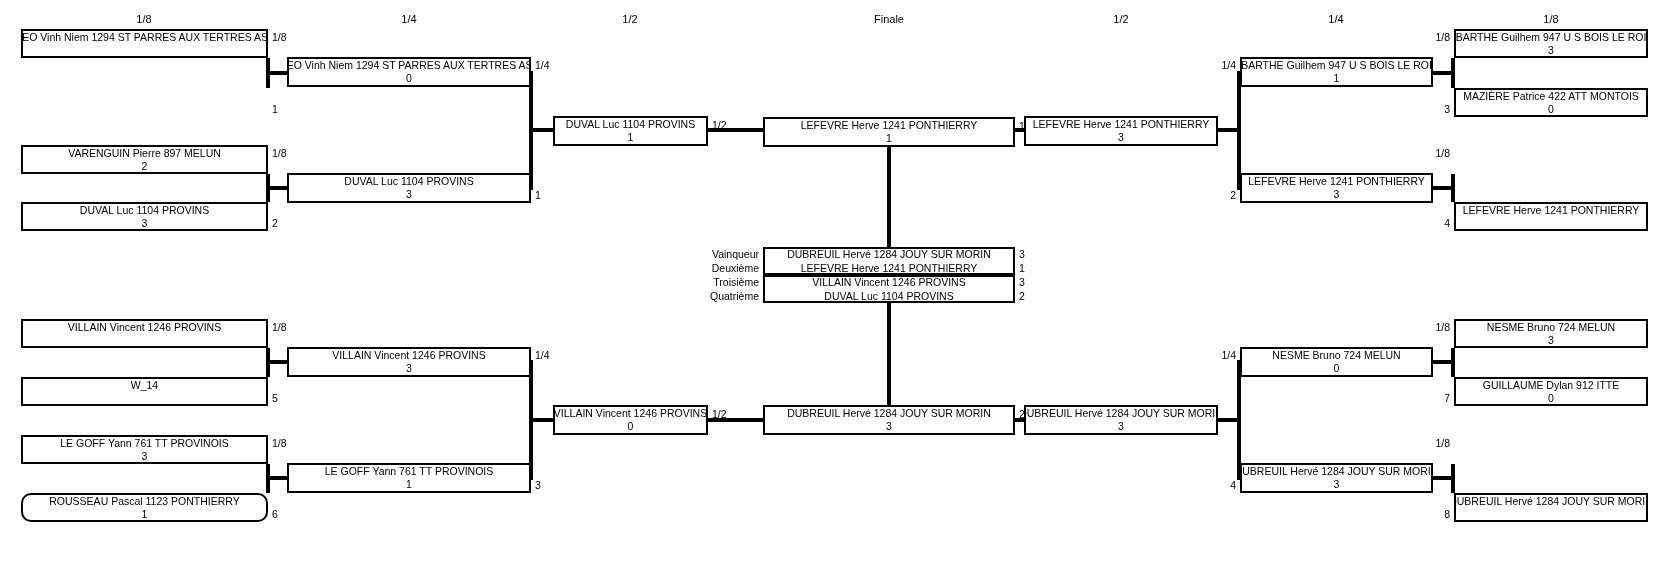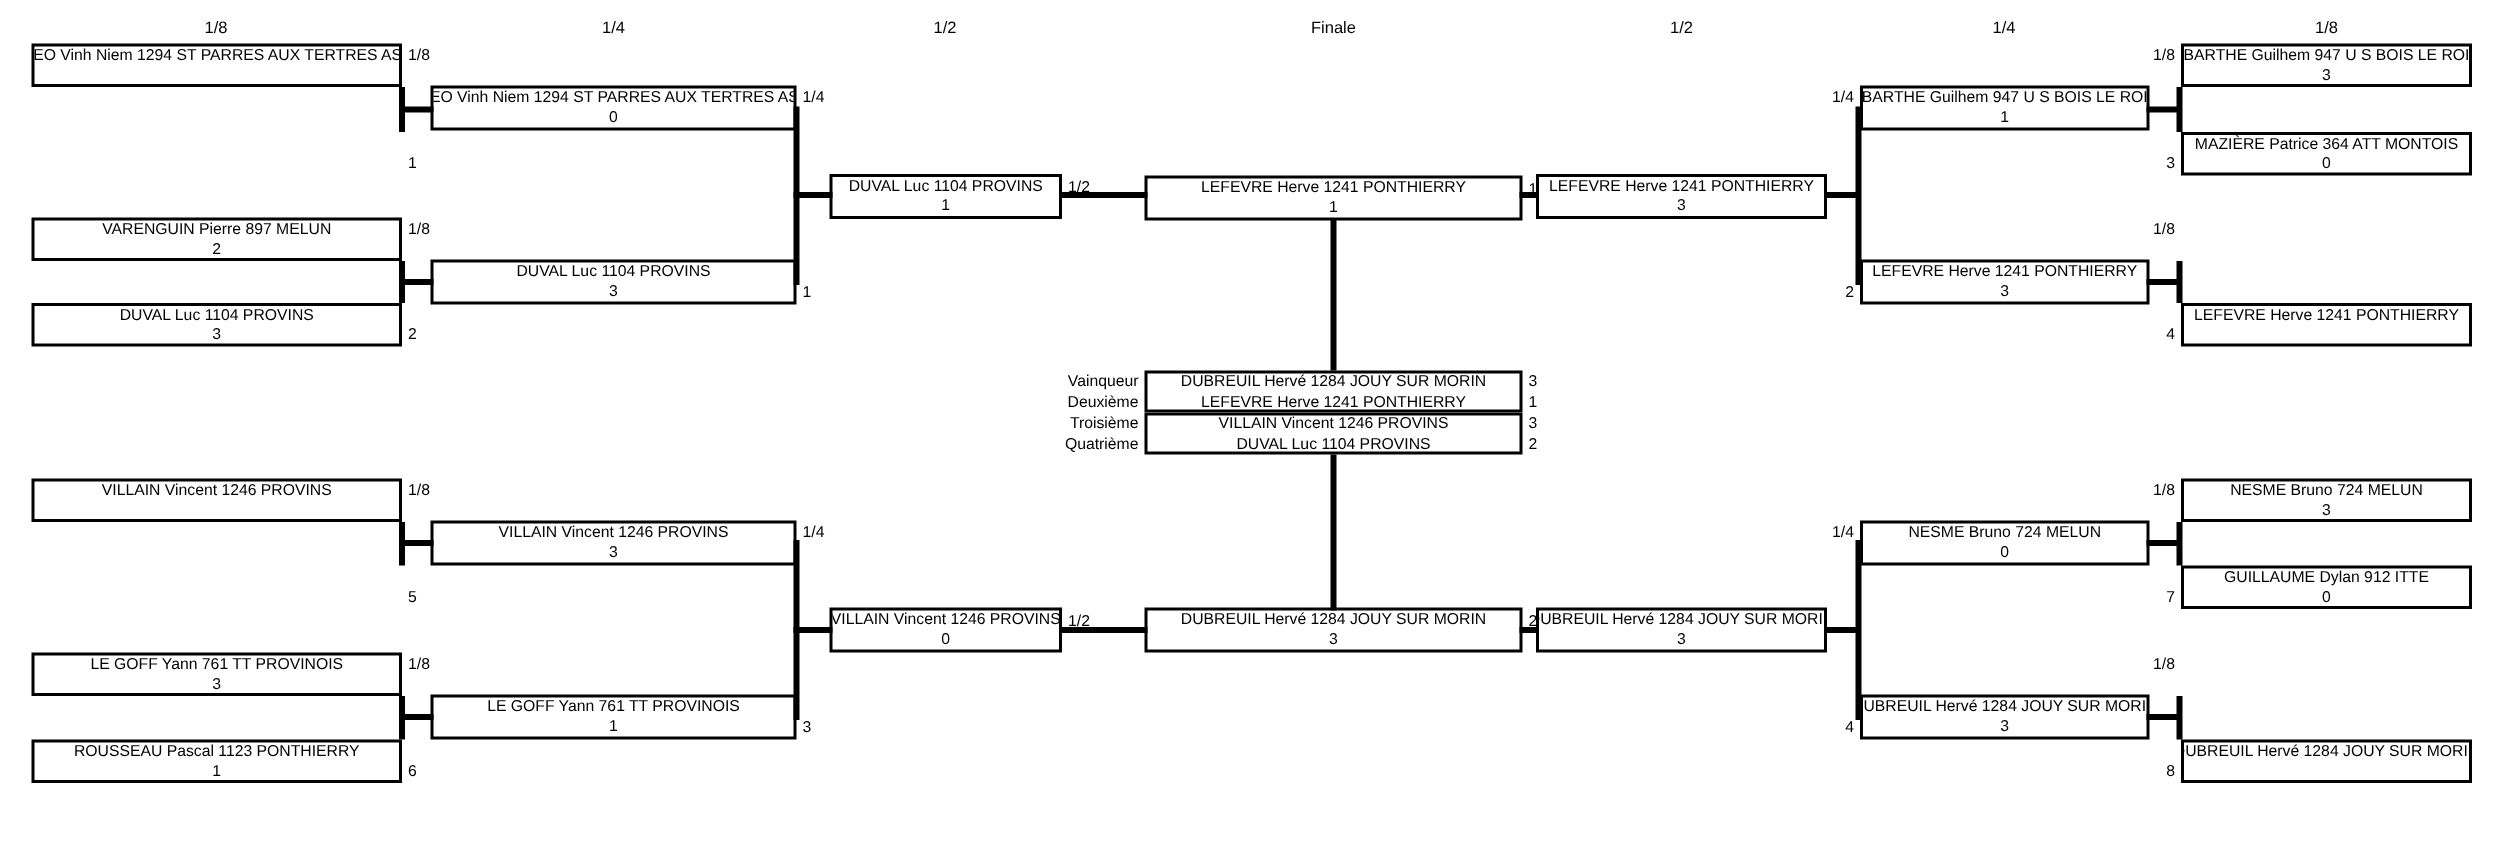--- a/index.html
+++ b/index.html
@@ -46,27 +46,31 @@
     <div class="bx" style="left: 21px; top: 202px; width: 247px; height: 29px;">
       <div class="nm">DUVAL Luc 1104 PROVINS</div>
       <div class="sc">3</div>
     </div>
     <div class="tag" style="left: 272px; top: 217px; text-align: left;">2</div>
     <div class="bx" style="left: 21px; top: 319px; width: 247px; height: 29px;">
       <div class="nm">VILLAIN Vincent 1246 PROVINS</div>
       <div class="sc"></div>
     </div>
     <div class="tag" style="left: 272px; top: 321px; text-align: left;">1/8</div>
+    <div class="bx" style="left: 21px; top: 377px; width: 247px; height: 29px;">
+      <div class="nm">W_14</div>
+      <div class="sc"></div>
+    </div>
     <div class="tag" style="left: 272px; top: 392px; text-align: left;">5</div>
     <div class="bx" style="left: 21px; top: 435px; width: 247px; height: 29px;">
       <div class="nm">LE GOFF Yann 761 TT PROVINOIS</div>
       <div class="sc">3</div>
     </div>
     <div class="tag" style="left: 272px; top: 437px; text-align: left;">1/8</div>
-    <div class="bx" style="left: 21px; top: 493px; width: 247px; height: 29px;">
+    <div class="bx" style="left: 21px; top: 493px; width: 247px; height: 29px; border-radius: 10px;">
       <div class="nm">ROUSSEAU Pascal 1123 PONTHIERRY</div>
       <div class="sc">1</div>
     </div>
     <div class="tag" style="left: 272px; top: 508px; text-align: left;">6</div>
     <div class="bx" style="left: 287px; top: 57px; width: 244px; height: 30px;">
       <div class="nm">DEO Vinh Niem 1294 ST PARRES AUX TERTRES AST</div>
       <div class="sc">0</div>
     </div>
     <div class="tag" style="left: 535px; top: 59px; text-align: left;">1/4</div>
     <div class="bx" style="left: 287px; top: 173px; width: 244px; height: 30px;">
@@ -131,21 +135,21 @@
       <div class="nm">DUBREUIL Hervé 1284 JOUY SUR MORIN</div>
       <div class="sc">3</div>
     </div>
     <div class="tag" style="left: 1196px; top: 479px; text-align: right;">4</div>
     <div class="bx" style="left: 1454px; top: 29px; width: 194px; height: 29px;">
       <div class="nm">BARTHE Guilhem 947 U S BOIS LE ROI</div>
       <div class="sc">3</div>
     </div>
     <div class="tag" style="left: 1410px; top: 31px; text-align: right;">1/8</div>
     <div class="bx" style="left: 1454px; top: 88px; width: 194px; height: 29px;">
-      <div class="nm">MAZIÈRE Patrice 364 ATT MONTOIS</div>
+      <div class="nm">MAZIÈRE Patrice 422 ATT MONTOIS</div>
       <div class="sc">0</div>
     </div>
     <div class="tag" style="left: 1410px; top: 103px; text-align: right;">3</div>
     <div class="tag" style="left: 1410px; top: 147px; text-align: right;">1/8</div>
     <div class="bx" style="left: 1454px; top: 202px; width: 194px; height: 29px;">
       <div class="nm">LEFEVRE Herve 1241 PONTHIERRY</div>
       <div class="sc"></div>
     </div>
     <div class="tag" style="left: 1410px; top: 217px; text-align: right;">4</div>
     <div class="bx" style="left: 1454px; top: 319px; width: 194px; height: 29px;">

